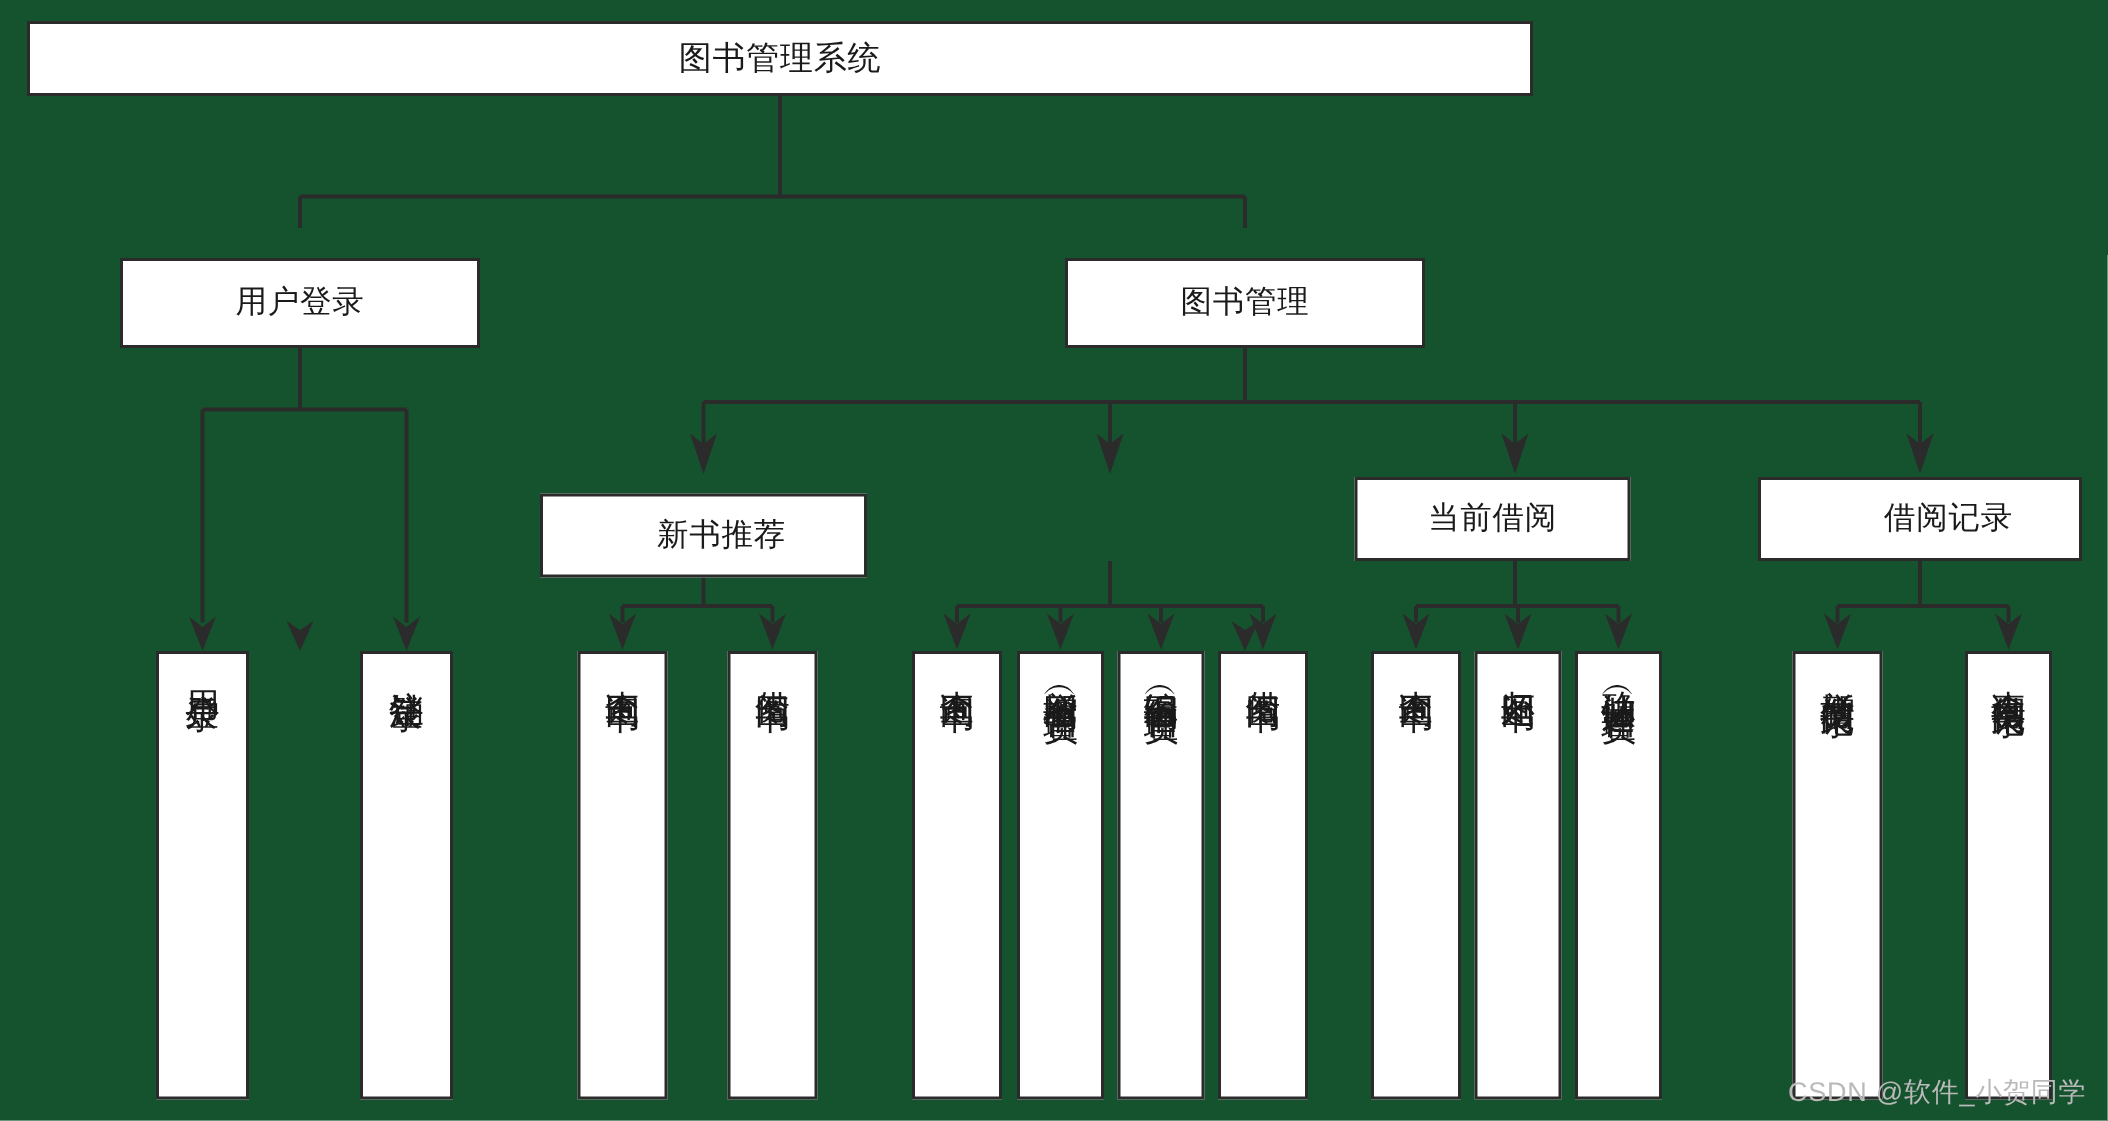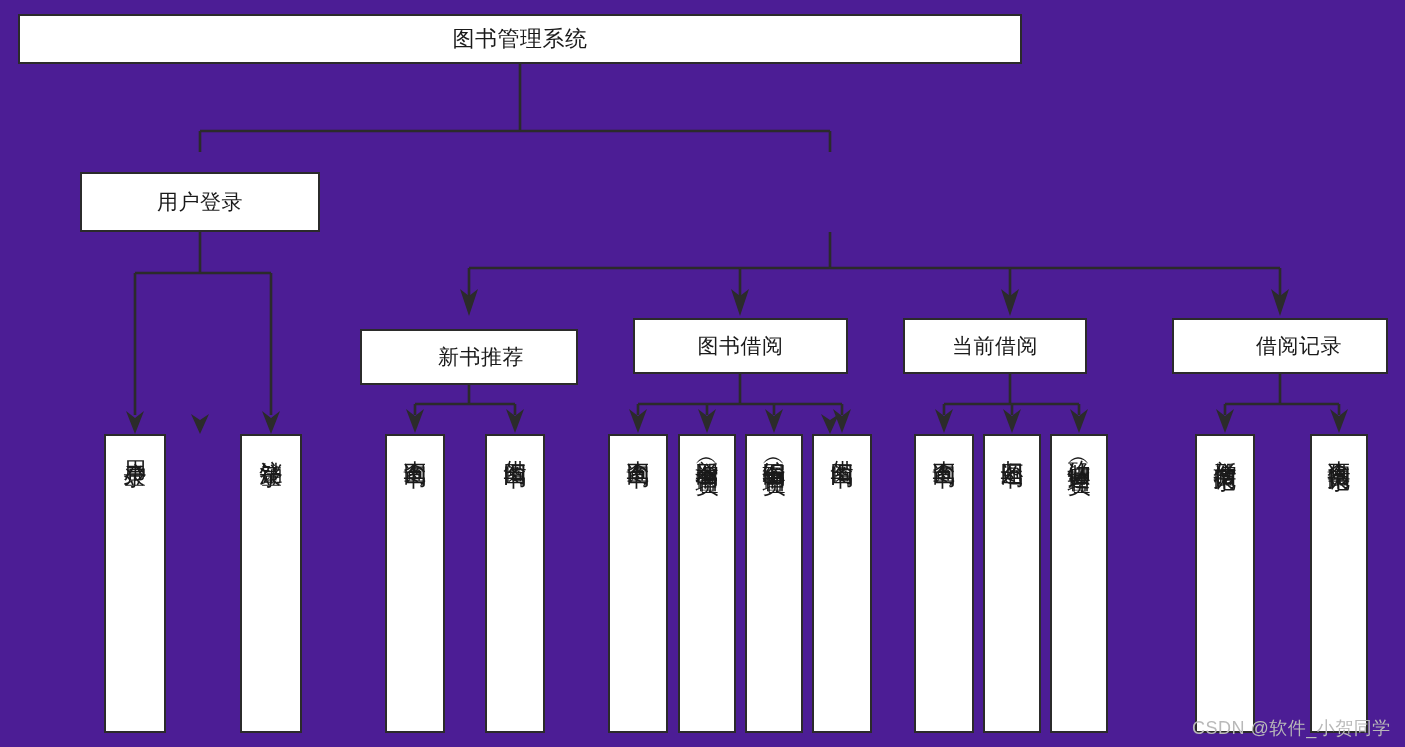--- a/index.html
+++ b/index.html
@@ -10,21 +10,21 @@
   body {
     width: 1405px;
     height: 747px;
     font-family: "Liberation Sans", "DejaVu Sans", sans-serif;
     overflow: hidden;
   }
   #diagram-root {
     position: relative;
     width: 1405px;
     height: 747px;
-    background: #4c1d95;
+    background: #14532d;
   }
   svg.edges {
     position: absolute;
     left: 0; top: 0;
     width: 1405px;
     height: 747px;
     pointer-events: none;
   }
   .node {
     position: absolute;
@@ -152,28 +152,28 @@
   </svg>
 
   <div class="node horizontal" id="node-root" style="left:18px; top:14px; width:1004px; height:50px;">
     <span class="label">图书管理系统</span>
   </div>
 
   <div class="node horizontal" style="left:80px; top:172px; width:240px; height:60px;">
     <span class="label">用户登录</span>
   </div>
 
+  <div class="node horizontal" style="left:710px; top:172px; width:240px; height:60px;">
+    <span class="label">图书管理</span>
+  </div>
 
   <div class="node horizontal" style="left:360px; top:329px; width:218px; height:56px;padding-left:24px;">
     <span class="label">新书推荐</span>
   </div>
 
-  <div class="node horizontal" style="left:633px; top:318px; width:215px; height:56px;">
-    <span class="label">图书借阅</span>
-  </div>
 
   <div class="node horizontal" style="left:903px; top:318px; width:184px; height:56px;">
     <span class="label">当前借阅</span>
   </div>
 
   <div class="node horizontal" style="left:1172px; top:318px; width:216px; height:56px;padding-left:38px;">
     <span class="label">借阅记录</span>
   </div>
 
   <div class="node vertical" style="left:104px; top:434px; width:62px; height:299px;">

